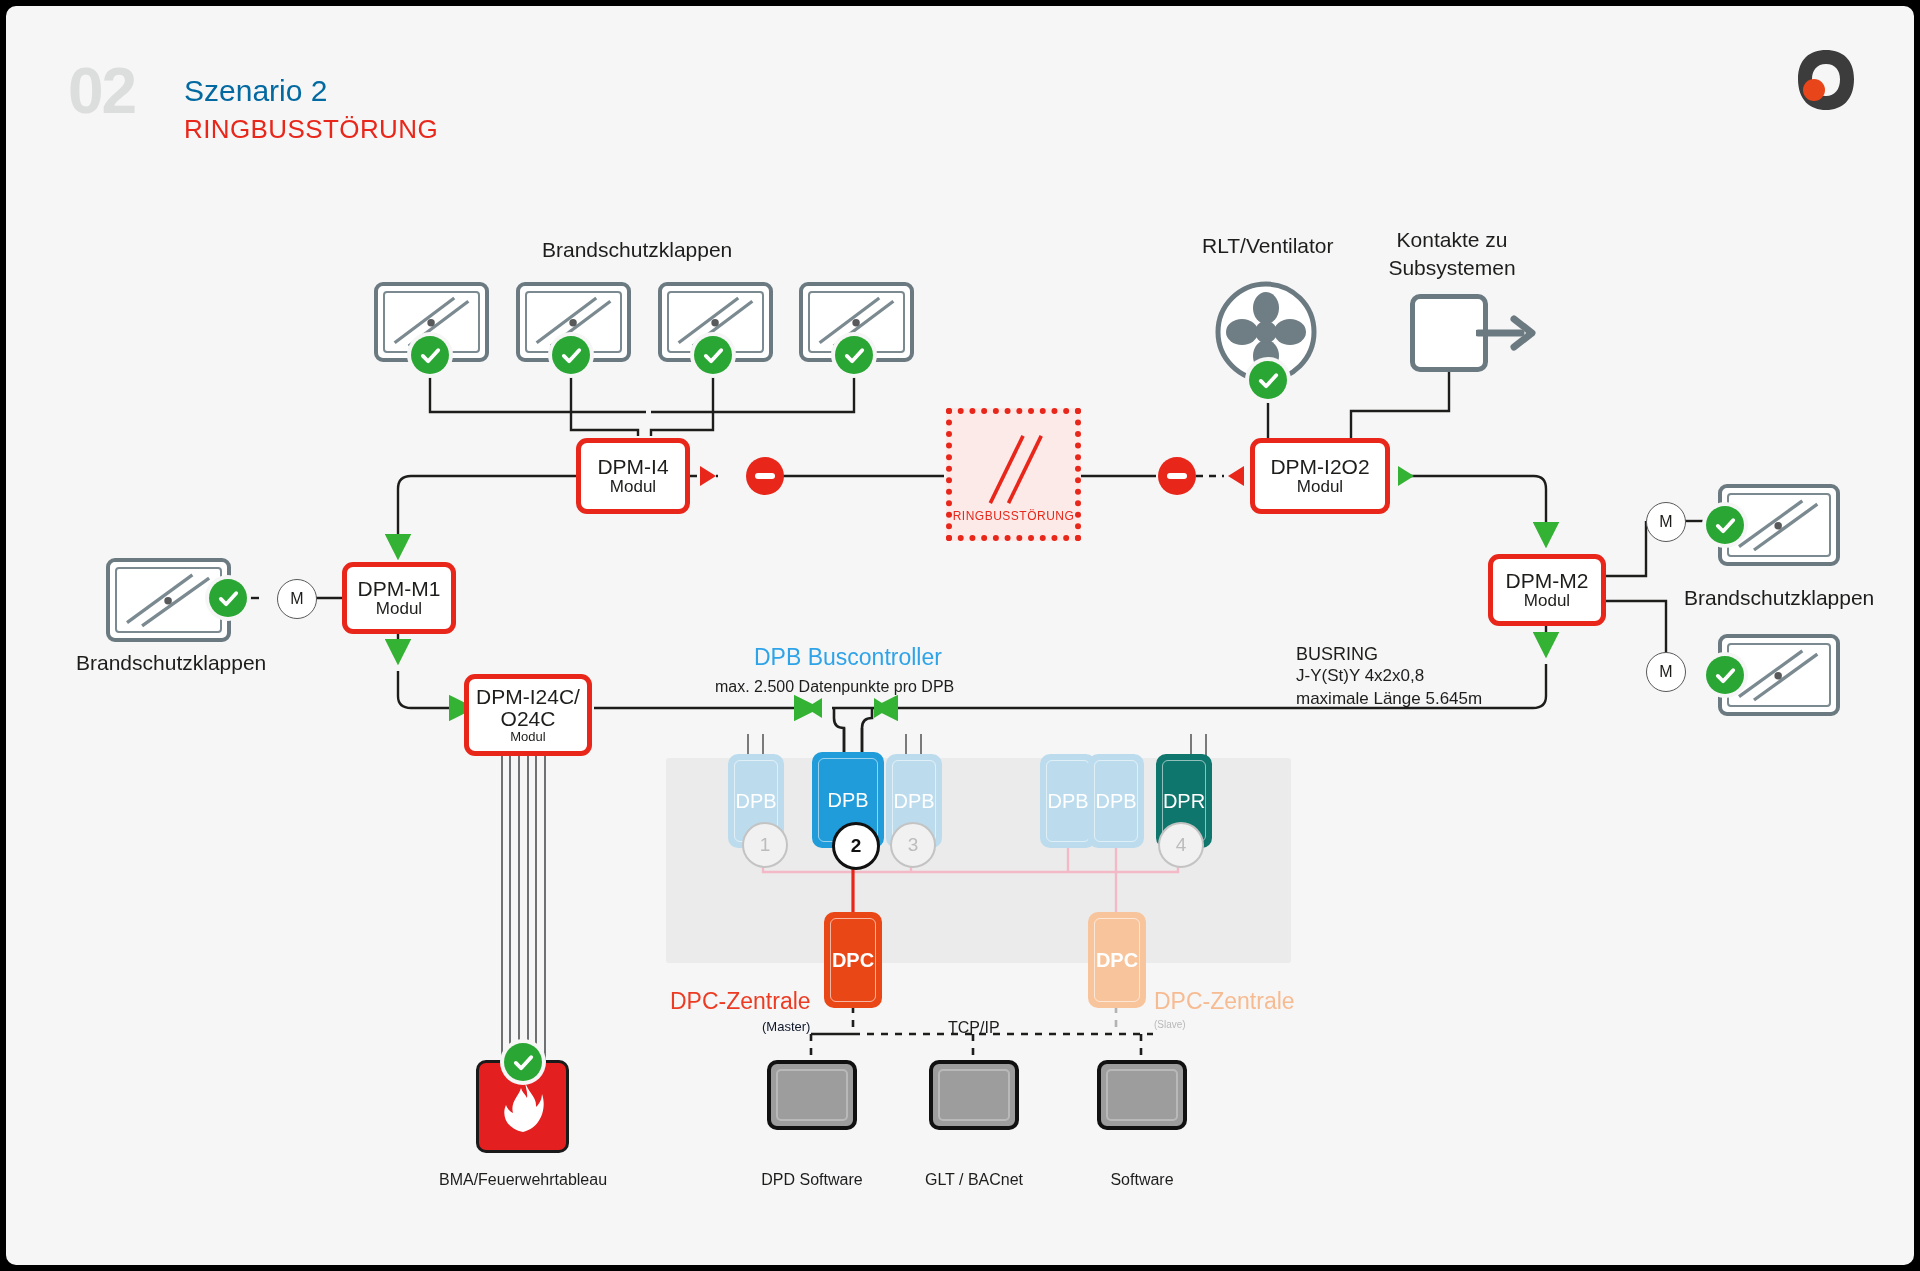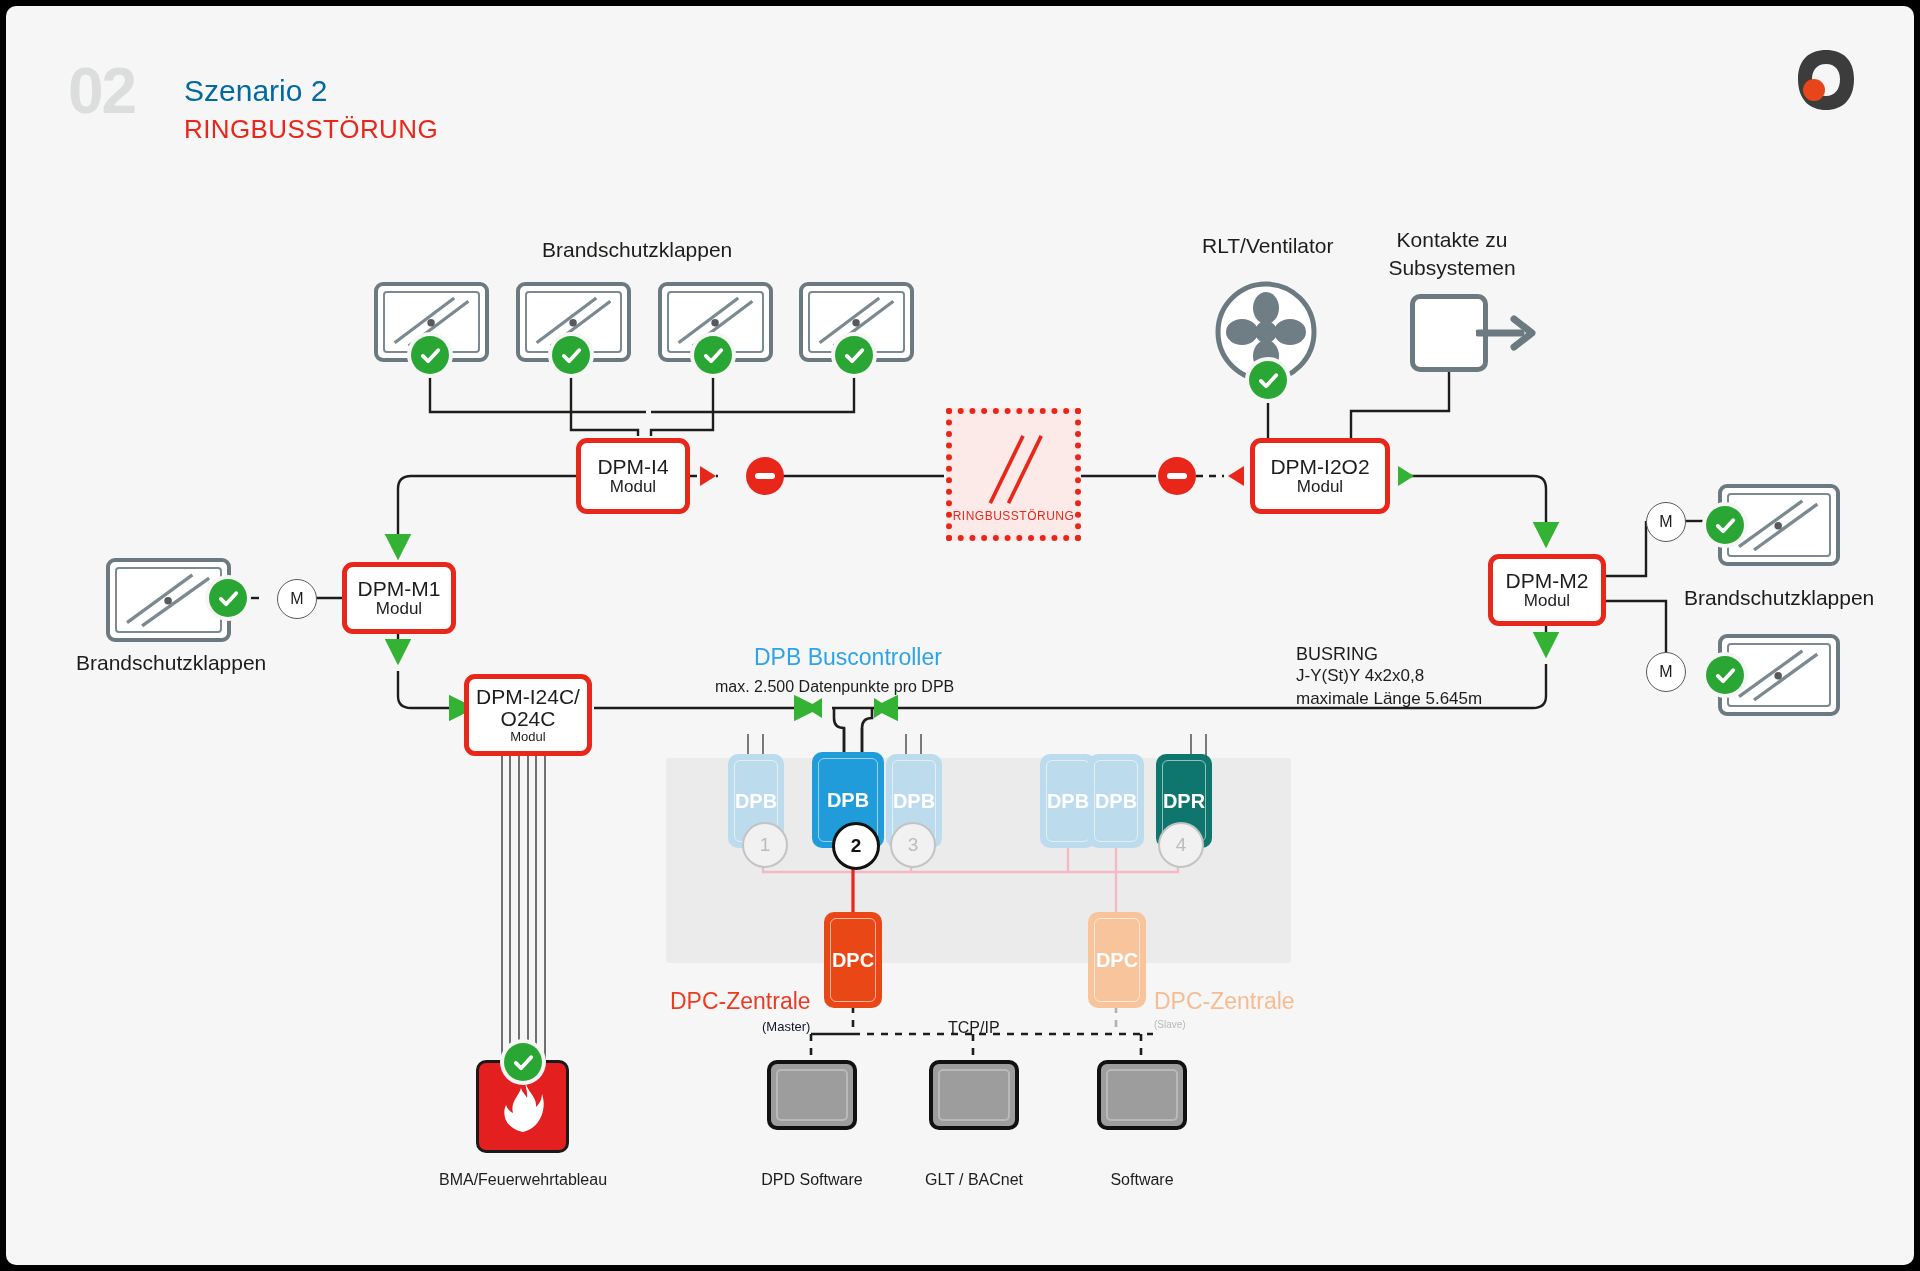--- a/index.html
+++ b/index.html
@@ -37,21 +37,21 @@
   .chk svg{width:23px;height:23px;}
   
   .stopb{position:absolute;width:38px;height:38px;border-radius:50%;background:#e8261a;
          display:flex;align-items:center;justify-content:center;}
   .stopb i{display:block;width:20px;height:6px;border-radius:3px;background:#fff;}
   
   .motor{position:absolute;width:38px;height:38px;border-radius:50%;border:1.6px solid #58595b;background:#fff;
          display:flex;align-items:center;justify-content:center;font-size:16px;color:#1d1d1b;}
   
   .dpb{position:absolute;border-radius:10px;display:flex;align-items:center;justify-content:center;
-       font-size:20px;font-weight:bold;color:#fff;}
+       font-size:20px;font-weight:normal;color:#fff;}
   .dpb .sh{position:absolute;left:6px;top:6px;right:6px;bottom:6px;border:1.5px solid rgba(255,255,255,.55);border-radius:6px;}
   .dpb span{position:relative;z-index:2;}
   .numb{position:absolute;width:42px;height:42px;border-radius:50%;background:#f1f1f1;
         display:flex;align-items:center;justify-content:center;font-size:19px;}
   
   .dpc{position:absolute;border-radius:10px;display:flex;align-items:center;justify-content:center;
        font-size:20px;font-weight:bold;color:#fff;}
   .dpc .sh{position:absolute;left:6px;top:6px;right:6px;bottom:6px;border:1.5px solid rgba(255,255,255,.6);border-radius:6px;}
   .dpc span{position:relative;z-index:2;}
   

